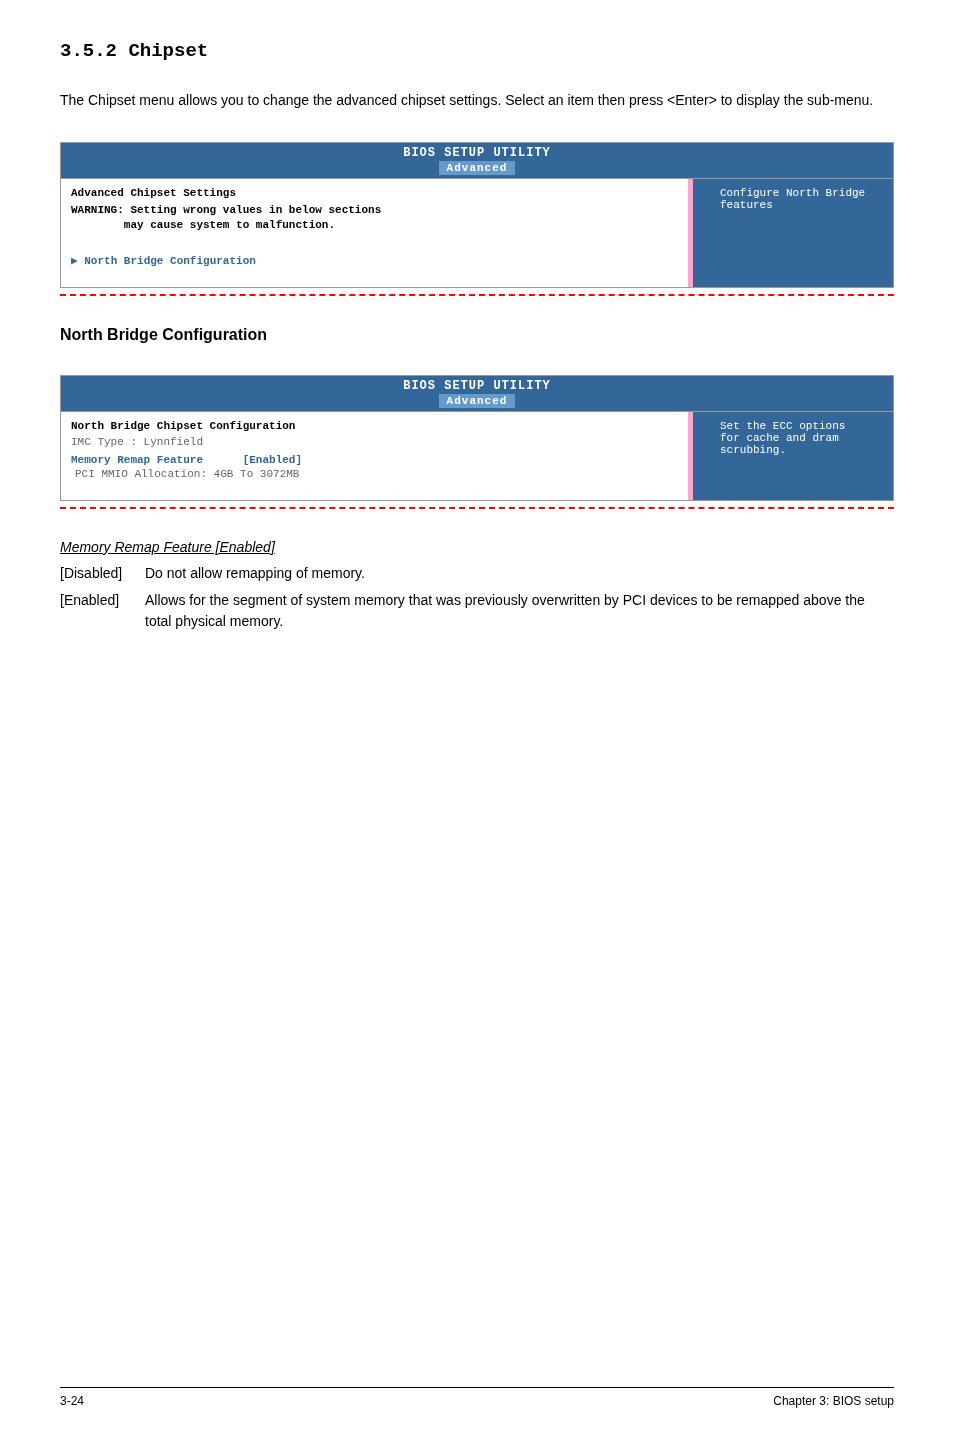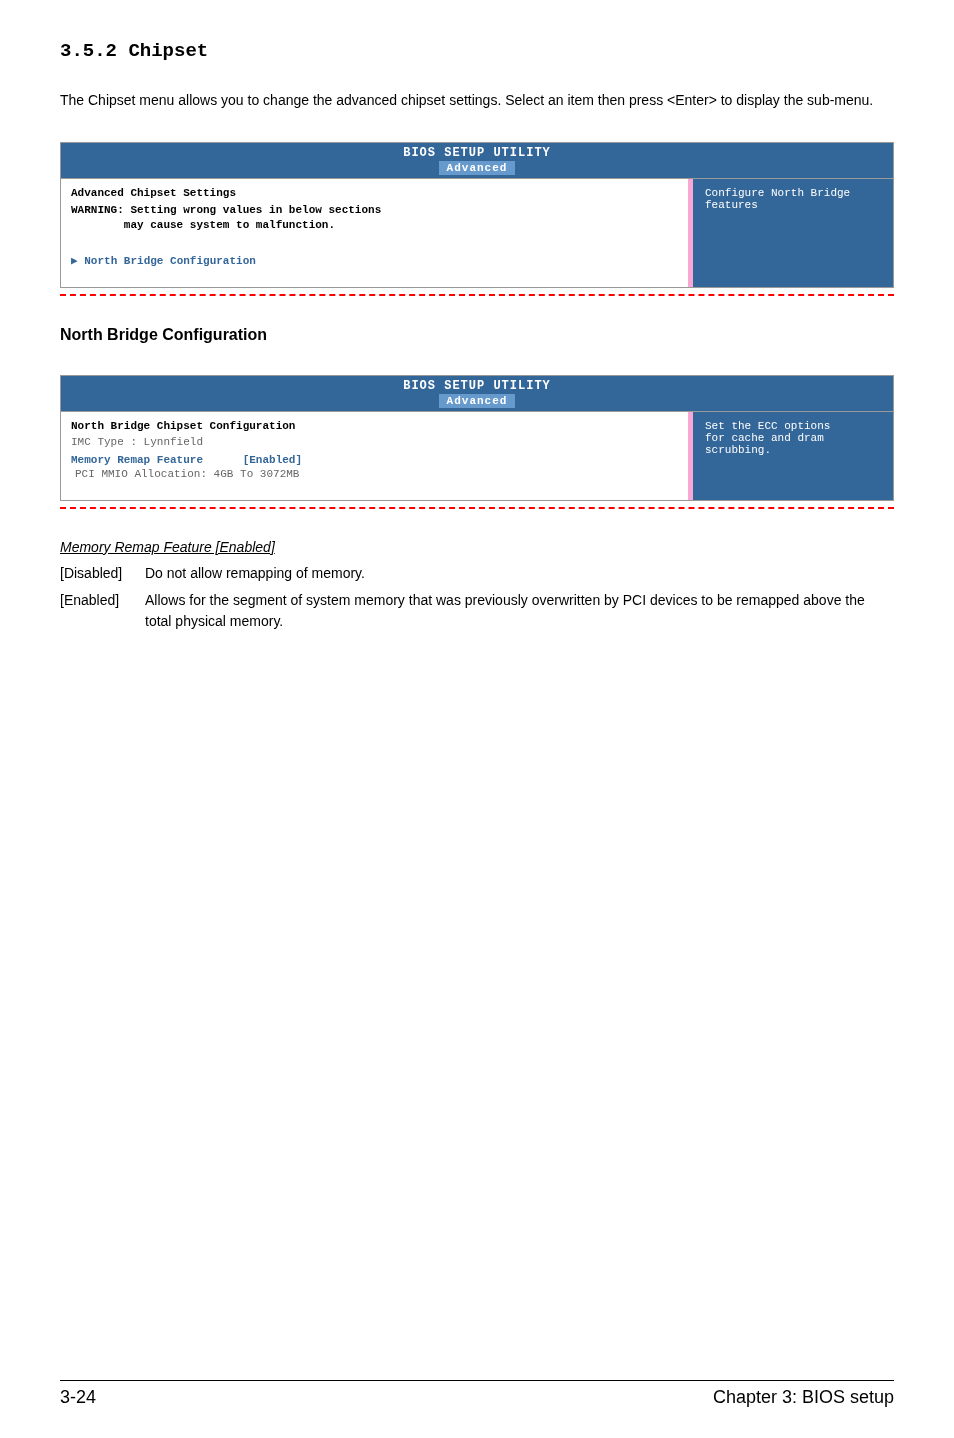--- a/index.html
+++ b/index.html
@@ -63,21 +63,21 @@
     .bios-left {
       flex: 1;
       padding: 8px 10px;
       border-right: 5px solid #f9a8d4;
       font-family: 'Courier New', monospace;
       font-size: 11px;
     }
 
     .bios-right {
       width: 200px;
-      padding: 8px 12px;
+      padding: 8px 27px;
       font-family: 'Courier New', monospace;
       font-size: 11px;
       background: #336699;
       color: #fff;
     }
 
     .bios-left .section-label {
       font-weight: bold;
       color: #000;
       margin-bottom: 4px;
@@ -163,21 +163,21 @@
     }
 
     
     .page-footer {
       position: fixed;
       bottom: 30px;
       left: 60px;
       right: 60px;
       display: flex;
       justify-content: space-between;
-      font-size: 18px;
+      font-size: 12px;
       border-top: 1px solid #000;
       padding-top: 6px;
       text-align: center;
     }
   </style>
 </head>
 <body>
 
 <div>
   <h2 class="section-title">3.5.2    Chipset</h2>

